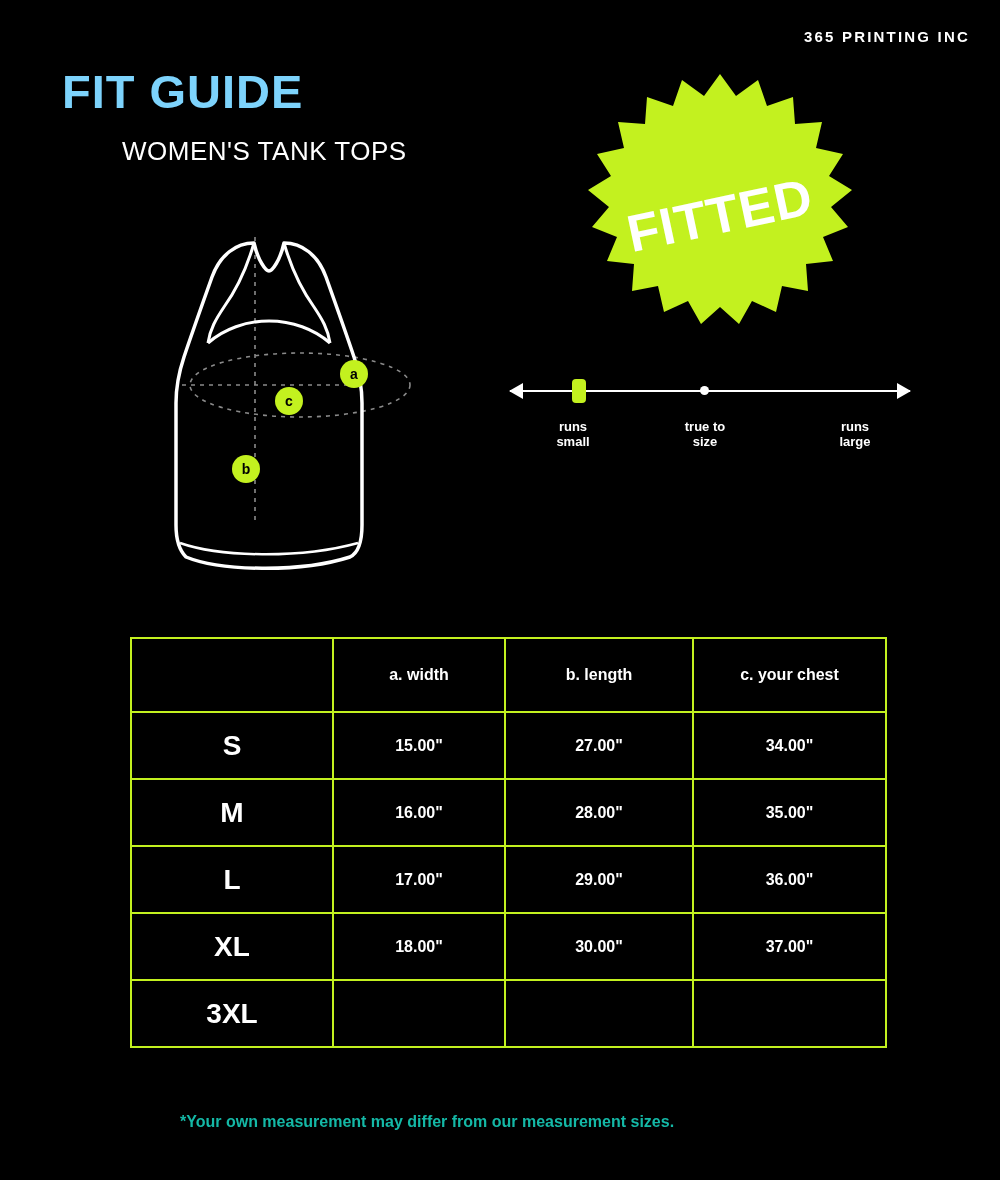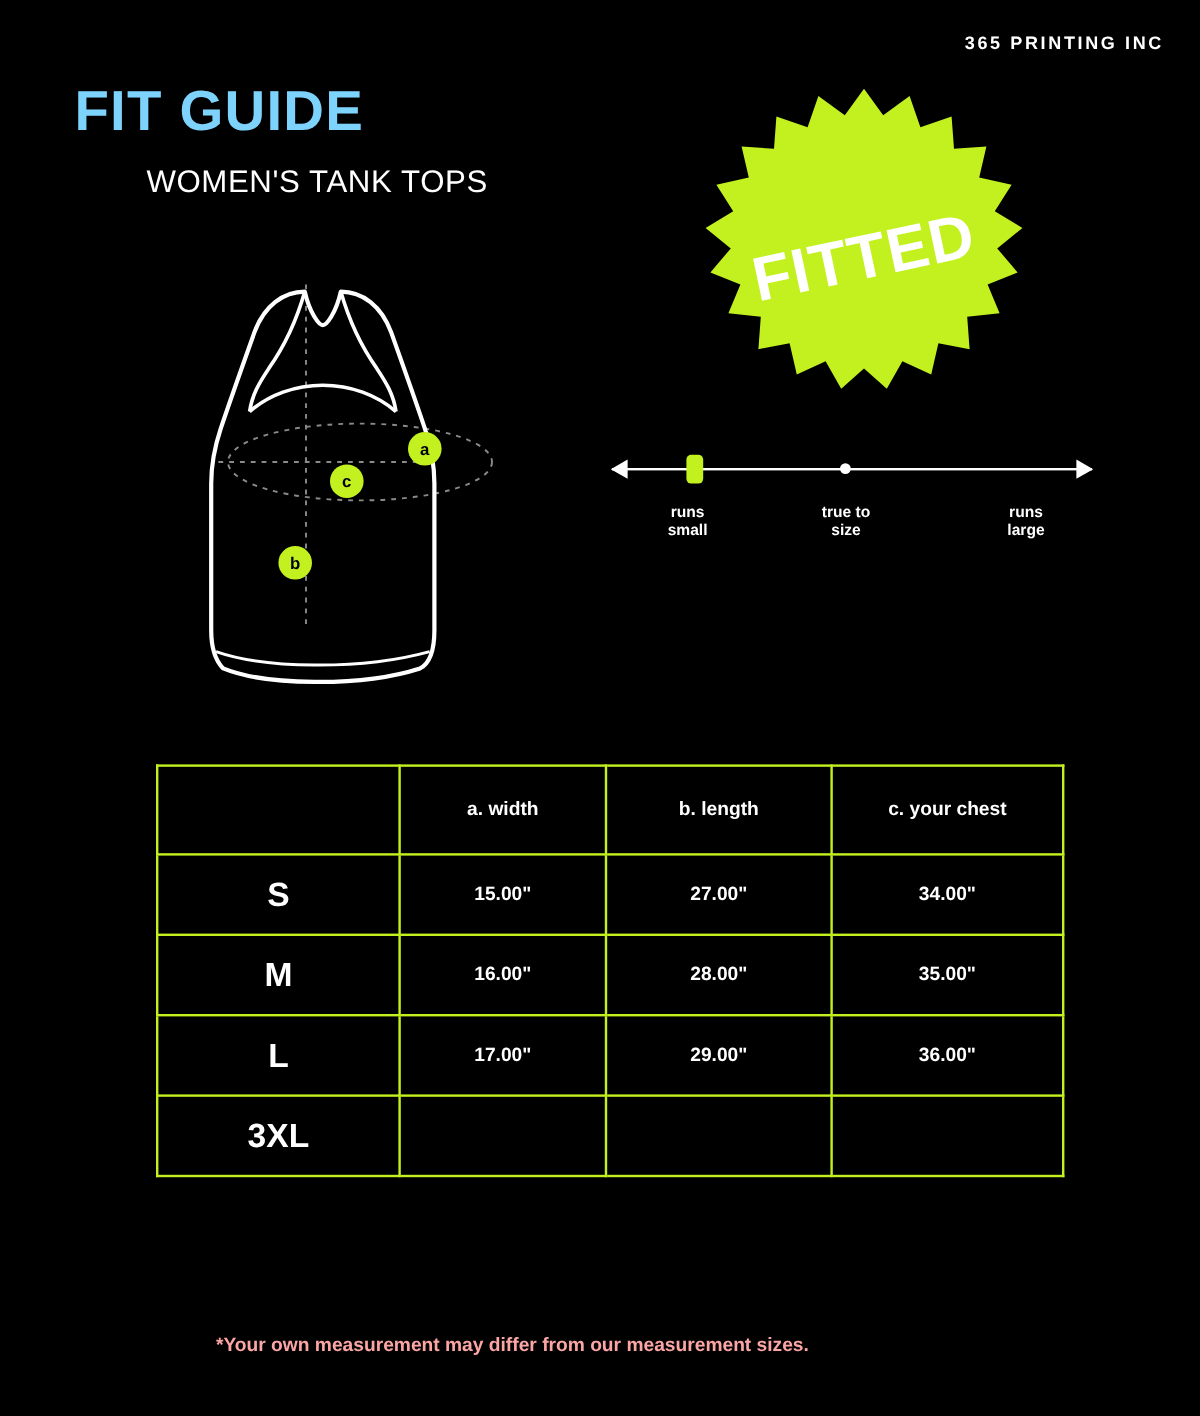--- a/index.html
+++ b/index.html
@@ -186,21 +186,21 @@
   col.c2 { width: 172px; }
   col.c3 { width: 188px; }
   col.c4 { width: 193px; }
 
   .footnote {
     position: absolute;
     top: 1113px;
     left: 180px;
     font-size: 16px;
     font-weight: bold;
-    color: #fca5a5;
+    color: #14b8a6;
   }
 </style>
 </head>
 <body>
 
 <div class="brand">365 PRINTING INC</div>
 
 <div class="title">FIT GUIDE</div>
 <div class="subtitle">WOMEN'S TANK TOPS</div>
 
@@ -293,20 +293,26 @@
         <td>28.00"</td>
         <td>35.00"</td>
       </tr>
       <tr>
         <td class="size-cell">L</td>
         <td>17.00"</td>
         <td>29.00"</td>
         <td>36.00"</td>
       </tr>
       <tr>
+        <td class="size-cell">XL</td>
+        <td>18.00"</td>
+        <td>30.00"</td>
+        <td>37.00"</td>
+      </tr>
+      <tr>
         <td class="size-cell">3XL</td>
         <td></td>
         <td></td>
         <td></td>
       </tr>
     </tbody>
   </table>
 </div>
 
 <div class="footnote">*Your own measurement may differ from our measurement sizes.</div>

